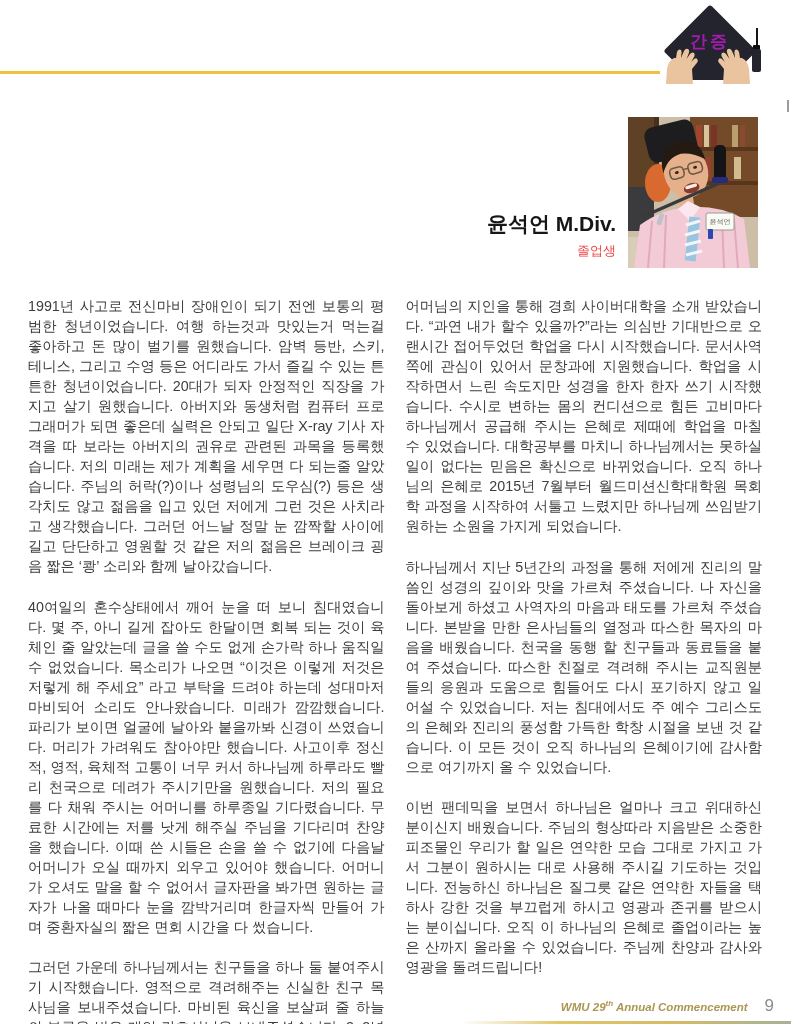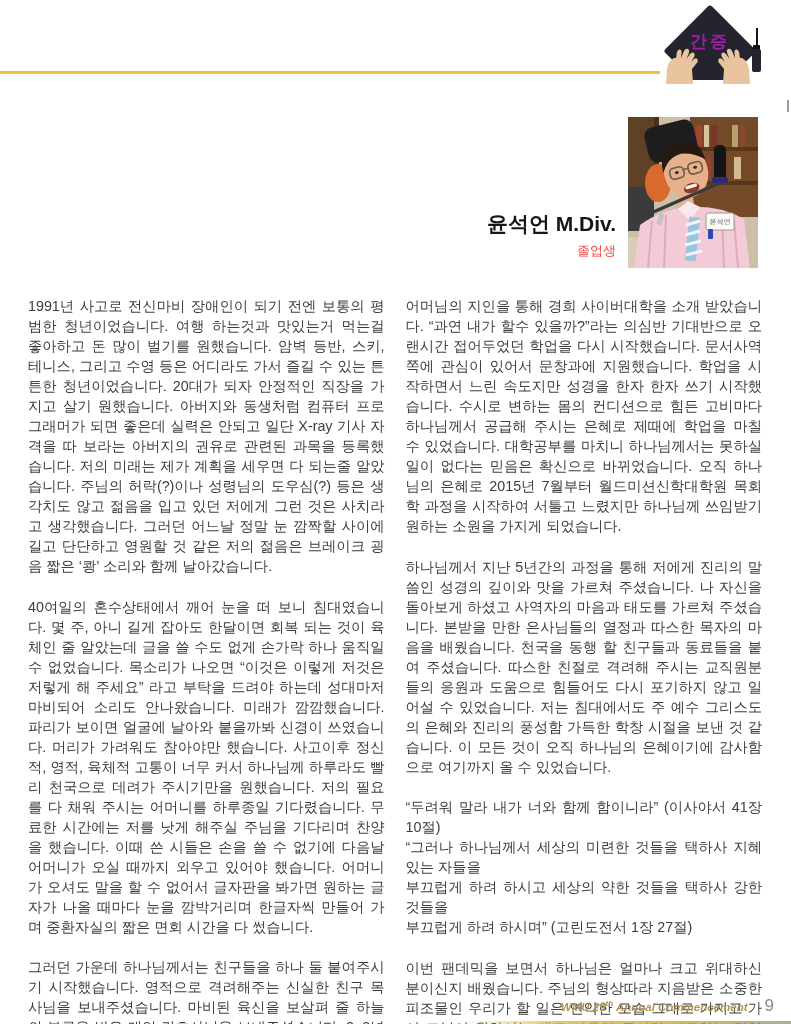--- a/index.html
+++ b/index.html
@@ -128,24 +128,20 @@
 
   <div class="columns">
     <div class="col">
       <p>1991년 사고로 전신마비 장애인이 되기 전엔 보통의 평범한 청년이었습니다. 여행 하는것과 맛있는거 먹는걸 좋아하고 돈 많이 벌기를 원했습니다. 암벽 등반, 스키, 테니스, 그리고 수영 등은 어디라도 가서 즐길 수 있는 튼튼한 청년이었습니다. 20대가 되자 안정적인 직장을 가지고 살기 원했습니다. 아버지와 동생처럼 컴퓨터 프로그래머가 되면 좋은데 실력은 안되고 일단 X-ray 기사 자격을 따 보라는 아버지의 권유로 관련된 과목을 등록했습니다. 저의 미래는 제가 계획을 세우면 다 되는줄 알았습니다. 주님의 허락(?)이나 성령님의 도우심(?) 등은 생각치도 않고 젊음을 입고 있던 저에게 그런 것은 사치라고 생각했습니다. 그러던 어느날 정말 눈 깜짝할 사이에 길고 단단하고 영원할 것 같은 저의 젊음은 브레이크 굉음 짧은 ‘쾅’ 소리와 함께 날아갔습니다.</p>
       <p>40여일의 혼수상태에서 깨어 눈을 떠 보니 침대였습니다. 몇 주, 아니 길게 잡아도 한달이면 회복 되는 것이 육체인 줄 알았는데 글을 쓸 수도 없게 손가락 하나 움직일 수 없었습니다. 목소리가 나오면 “이것은 이렇게 저것은 저렇게 해 주세요” 라고 부탁을 드려야 하는데 성대마저 마비되어 소리도 안나왔습니다. 미래가 깜깜했습니다. 파리가 보이면 얼굴에 날아와 붙을까봐 신경이 쓰였습니다. 머리가 가려워도 참아야만 했습니다. 사고이후 정신적, 영적, 육체적 고통이 너무 커서 하나님께 하루라도 빨리 천국으로 데려가 주시기만을 원했습니다. 저의 필요를 다 채워 주시는 어머니를 하루종일 기다렸습니다. 무료한 시간에는 저를 낫게 해주실 주님을 기다리며 찬양을 했습니다. 이때 쓴 시들은 손을 쓸 수 없기에 다음날 어머니가 오실 때까지 외우고 있어야 했습니다. 어머니가 오셔도 말을 할 수 없어서 글자판을 봐가면 원하는 글자가 나올 때마다 눈을 깜박거리며 한글자씩 만들어 가며 중환자실의 짧은 면회 시간을 다 썼습니다.</p>
       <p>그러던 가운데 하나님께서는 친구들을 하나 둘 붙여주시기 시작했습니다. 영적으로 격려해주는 신실한 친구 목사님을 보내주셨습니다. 마비된 육신을 보살펴 줄 하늘의 부름을 받은 개인 간호사님을 보내주셨습니다. 2~3년을 넘기기 힘들다는 의사들의 말을 뒤로하고, 저의 상태는 조금씩 호전 되었습니다. 중환자실을 가는 횟수가 줄어 들면서 저는 특수장치가 있는 컴퓨터를 통해 세상의 이런저런 소식들을 접하게 되었습니다.</p>
     </div>
     <div class="col">
       <p>어머님의 지인을 통해 경희 사이버대학을 소개 받았습니다. “과연 내가 할수 있을까?”라는 의심반 기대반으로 오랜시간 접어두었던 학업을 다시 시작했습니다. 문서사역 쪽에 관심이 있어서 문창과에 지원했습니다. 학업을 시작하면서 느린 속도지만 성경을 한자 한자 쓰기 시작했습니다. 수시로 변하는 몸의 컨디션으로 힘든 고비마다 하나님께서 공급해 주시는 은혜로 제때에 학업을 마칠 수 있었습니다. 대학공부를 마치니 하나님께서는 못하실 일이 없다는 믿음은 확신으로 바뀌었습니다. 오직 하나님의 은혜로 2015년 7월부터 월드미션신학대학원 목회학 과정을 시작하여 서툴고 느렸지만 하나님께 쓰임받기 원하는 소원을 가지게 되었습니다.</p>
       <p>하나님께서 지난 5년간의 과정을 통해 저에게 진리의 말씀인 성경의 깊이와 맛을 가르쳐 주셨습니다.  나 자신을 돌아보게 하셨고 사역자의 마음과 태도를 가르쳐 주셨습니다. 본받을 만한 은사님들의 열정과 따스한 목자의 마음을 배웠습니다. 천국을 동행 할 친구들과 동료들을 붙여 주셨습니다. 따스한 친절로 격려해 주시는 교직원분들의 응원과 도움으로 힘들어도 다시 포기하지 않고 일어설 수 있었습니다. 저는 침대에서도 주 예수 그리스도의 은혜와 진리의 풍성함 가득한 학창 시절을 보낸 것 같습니다. 이 모든 것이 오직 하나님의 은혜이기에 감사함으로 여기까지 올 수 있었습니다.</p>
-      <p class="quote">“두려워 말라 내가 너와 함께 함이니라” (이사야서 41장 10절)
-“그러나 하나님께서 세상의 미련한 것들을 택하사 지혜있는 자들을
-부끄럽게 하려 하시고 세상의 약한 것들을 택하사 강한 것들을
-부끄럽게 하려 하시며” (고린도전서 1장 27절)</p>
       <p>이번 팬데믹을 보면서 하나님은 얼마나 크고 위대하신 분이신지 배웠습니다. 주님의 형상따라 지음받은 소중한 피조물인 우리가 할 일은 연약한 모습 그대로 가지고 가서 그분이 원하시는 대로 사용해 주시길 기도하는 것입니다. 전능하신 하나님은 질그릇 같은 연약한 자들을 택하사 강한 것을 부끄럽게 하시고 영광과 존귀를 받으시는 분이십니다. 오직 이 하나님의 은혜로 졸업이라는 높은 산까지 올라올 수 있었습니다. 주님께 찬양과 감사와 영광을 돌려드립니다!</p>
     </div>
   </div>
 
   <div class="footer">
     <div class="footer-pub"><span>WMU 29</span><sup>th</sup><span> Annual Commencement</span></div>
     <div class="footer-num">9</div>
   </div>
 
   <div class="bottom-bar"></div>

